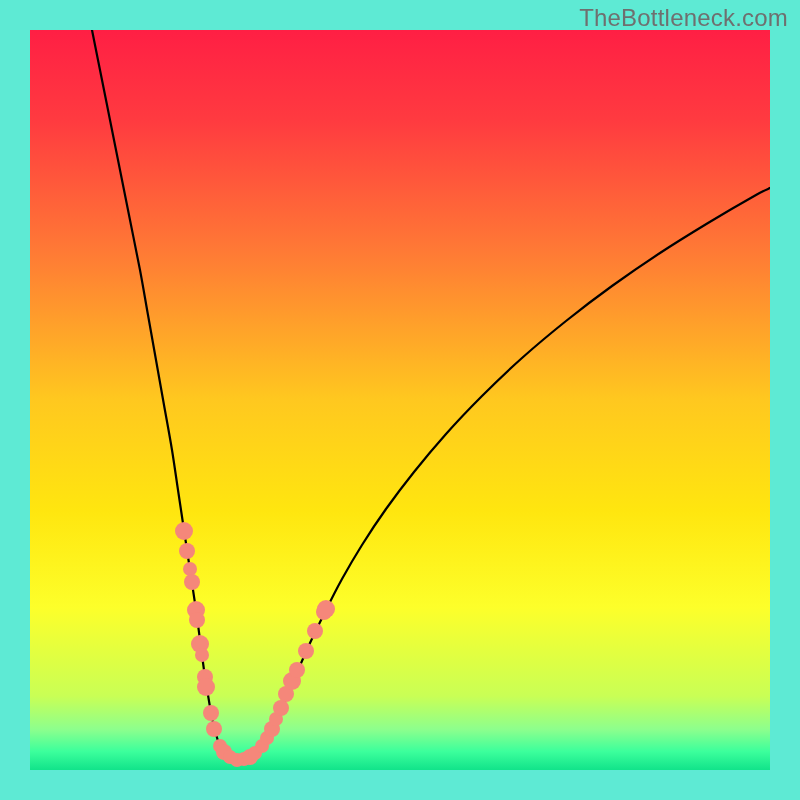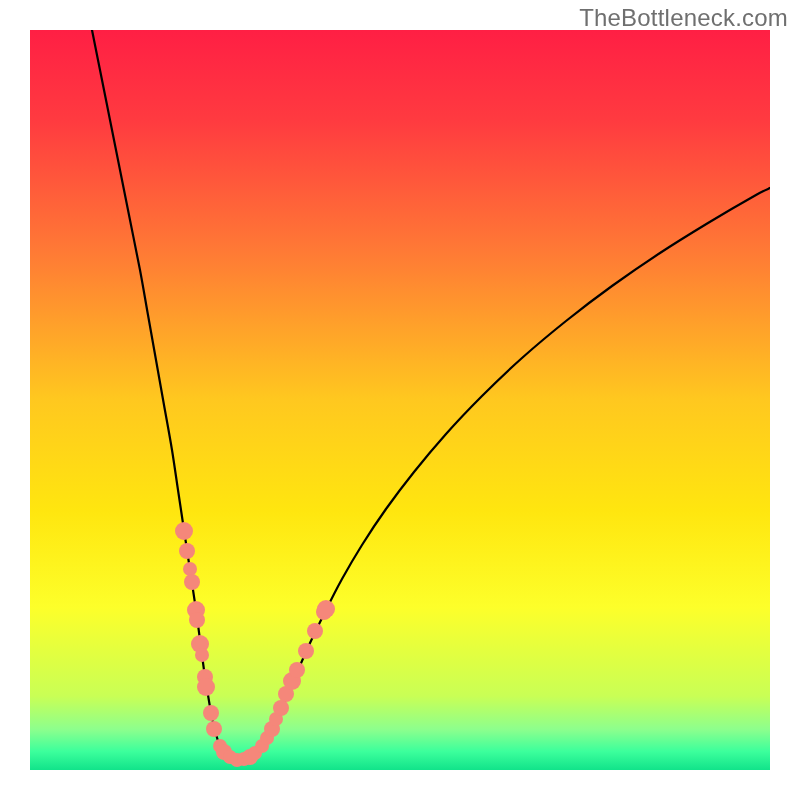--- a/index.html
+++ b/index.html
@@ -10,21 +10,21 @@
     background: #000;
     overflow: hidden;
     font-family: Arial, Helvetica, sans-serif;
   }
   .frame {
     position: absolute;
     top: 0;
     left: 0;
     width: 800px;
     height: 800px;
-    background: #ffffff;
+    background: #5eead4;
   }
   .plot-area {
     position: absolute;
     left: 30px;
     top: 30px;
     width: 740px;
     height: 740px;
     overflow: hidden;
   }
   .gradient-bg {

